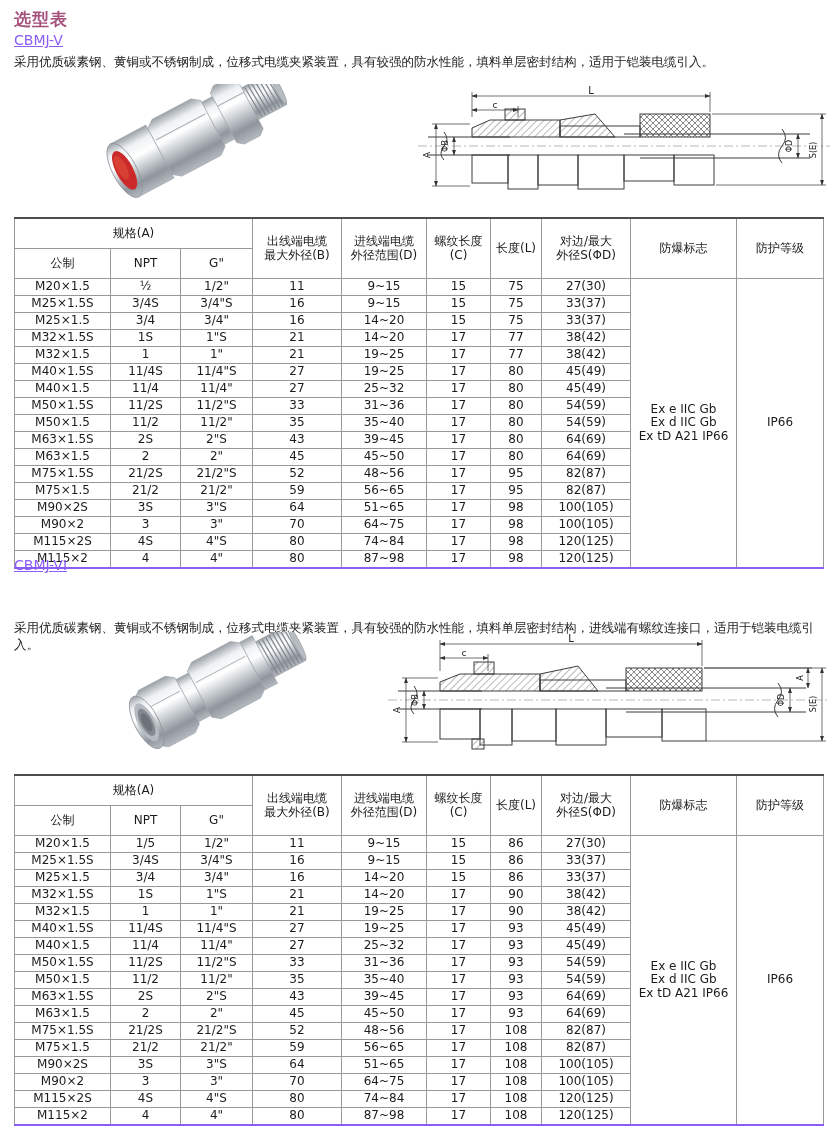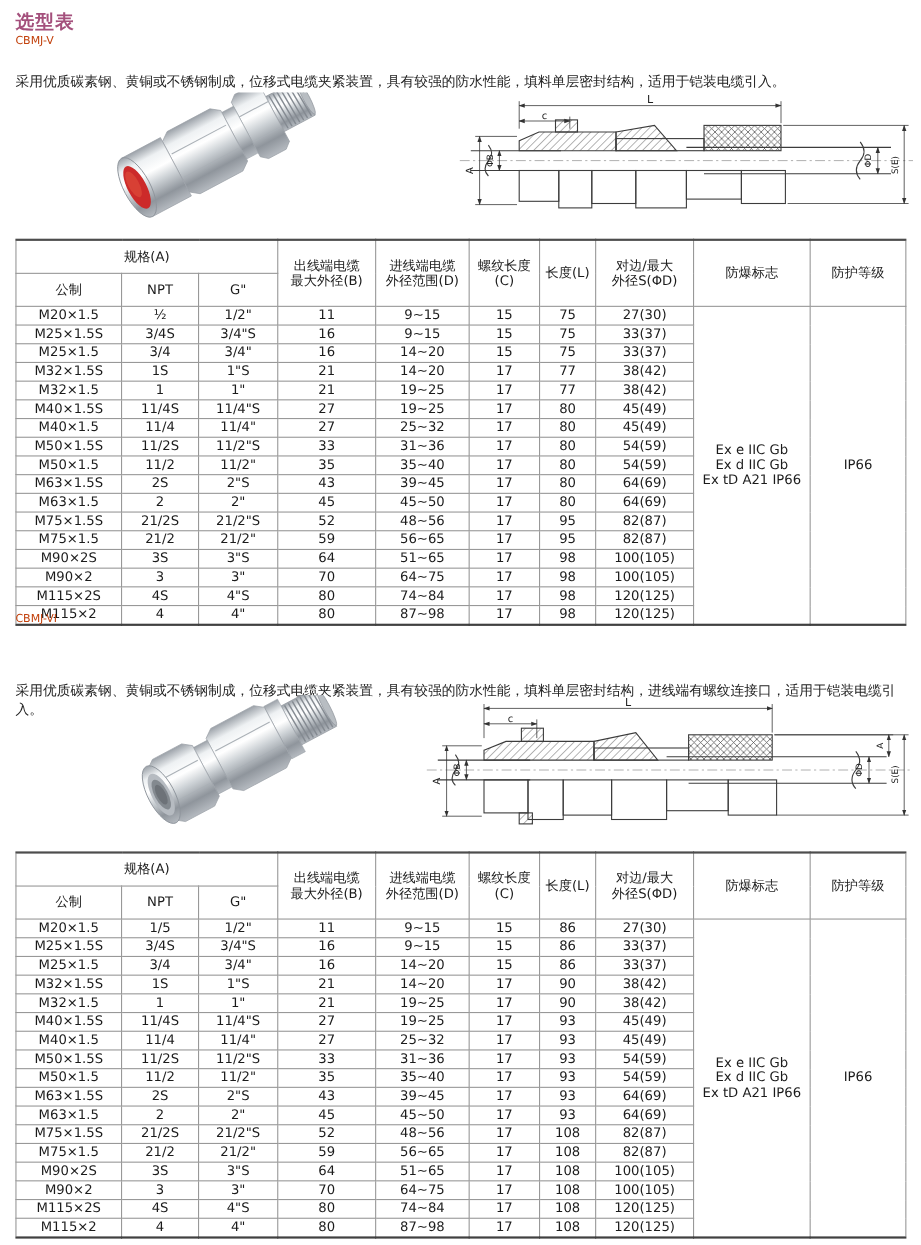--- a/index.html
+++ b/index.html
@@ -3,43 +3,43 @@
 <meta charset="utf-8">
 <style>
   html,body{margin:0;padding:0;}
   body{
     width:837px;height:1132px;position:relative;background:#ffffff;
     font-family:"DejaVu Sans","Liberation Sans",sans-serif;color:#1a1a1a;
     --accent:#a4507c;
   }
   .abs{position:absolute;}
   .page-title{font-size:17px;font-weight:bold;color:var(--accent);letter-spacing:1px;}
-  .model-name{font-size:10px;color:#c2410c;}
+  .model-name{font-size:14px;color:#8b5cf6;text-decoration:underline;}
   .section-desc{font-size:12.5px;color:#222;width:800px;line-height:1.35;}
   table.spec-table{
     border-collapse:collapse;table-layout:fixed;width:809px;
-    border-top:2px solid #4d4d4d;border-bottom:2px solid #404040;
+    border-top:2px solid #4d4d4d;border-bottom:2px solid #8b5cf6;
   }
   table.spec-table th, table.spec-table td{
     border:1px solid #989898;text-align:center;vertical-align:middle;
     font-weight:normal;padding:0 1px;font-size:12px;color:#1b1b1b;
     height:16px;line-height:1.1;overflow:hidden;
   }
   table.spec-table th{white-space:pre-line;height:29px;font-size:12px;}
   td.ex-cell{white-space:pre-line;font-size:12.5px;line-height:1.75;}
   td.ip-cell{font-size:12.5px;}
   svg text{font-family:"DejaVu Sans","Liberation Sans",sans-serif;fill:#222;}
 </style>
 </head>
 <body style="--accent: #a4507c;">
 
 <div class="abs page-title" style="left:14px;top:8px">选型表</div>
 
 <div class="abs model-name" style="left:14px;top:32px">CBMJ-V</div>
-<div class="abs section-desc" style="left:14px;top:66px">采用优质碳素钢、黄铜或不锈钢制成，位移式电缆夹紧装置，具有较强的防水性能，填料单层密封结构，适用于铠装电缆引入。</div>
+<div class="abs section-desc" style="left:14px;top:54px">采用优质碳素钢、黄铜或不锈钢制成，位移式电缆夹紧装置，具有较强的防水性能，填料单层密封结构，适用于铠装电缆引入。</div>
 
 <svg class="abs" style="left:98px;top:84px" width="200" height="132" viewBox="0 0 200 132">
   <defs>
     <linearGradient id="pm1" x1="0" y1="0" x2="0" y2="1">
       <stop offset="0" stop-color="#9ba1a8"></stop>
         <stop offset="0.18" stop-color="#eef1f3"></stop>
       <stop offset="0.38" stop-color="#ffffff"></stop>
         <stop offset="0.56" stop-color="#cdd2d6"></stop>
       <stop offset="0.8" stop-color="#8f959c"></stop>
         <stop offset="1" stop-color="#b5bac0"></stop>

